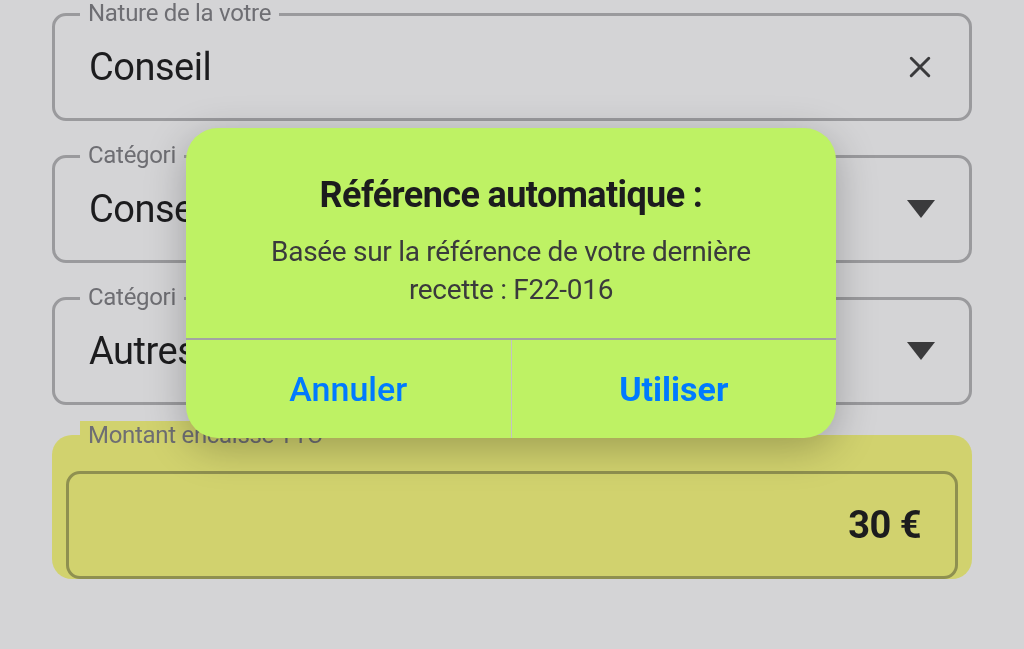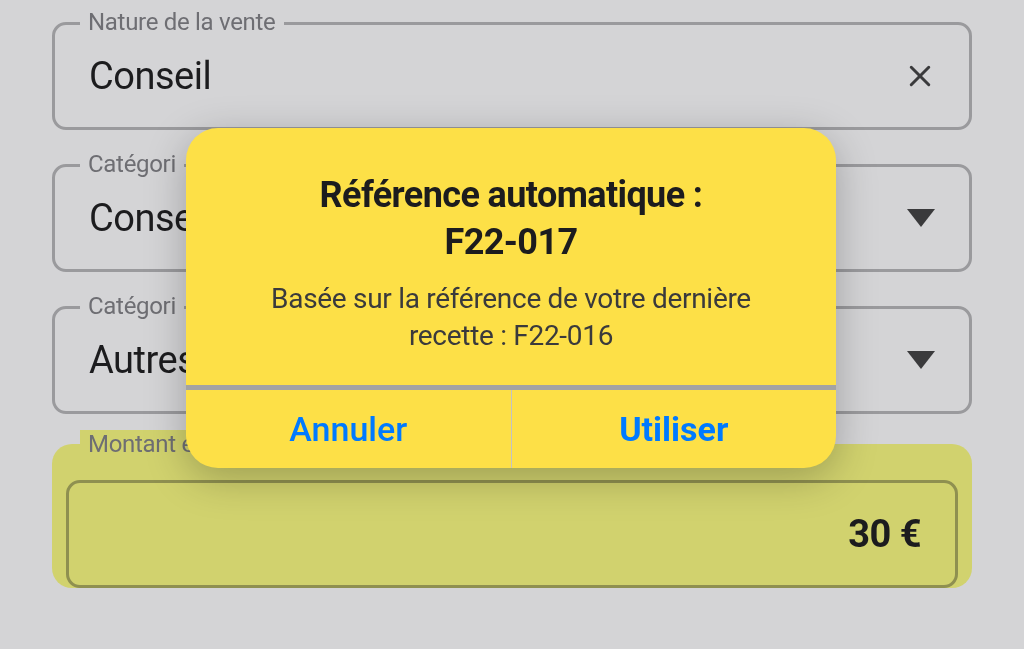--- a/index.html
+++ b/index.html
@@ -34,21 +34,21 @@
 
   .field-box {
     border: 3px solid #9a9a9d;
     border-radius: 14px;
     height: 108px;
     display: flex;
     align-items: center;
     padding: 0 34px;
     background: #d4d4d6;
     position: relative;
-    margin-top: 22px;
+    margin-top: 13px;
   }
 
   .field-value {
     font-size: 38px;
     font-weight: 400;
     color: #1c1c1e;
     letter-spacing: -0.5px;
     flex: 1;
   }
 
@@ -80,21 +80,21 @@
     color: #1c1c1e;
     letter-spacing: -0.5px;
   }
 
   
   .dialog {
     position: absolute;
     left: 186px;
     top: 128px;
     width: 650px;
-    background: #fde047;
+    background: #bef264;
     border-radius: 32px;
     box-shadow: 0 10px 40px rgba(0,0,0,0.25);
     overflow: hidden;
     z-index: 10;
   }
   .dialog-body {
     padding: 44px 40px 30px 40px;
     text-align: center;
   }
   .dialog-title {
@@ -106,22 +106,22 @@
   }
   .dialog-sub {
     margin-top: 14px;
     font-size: 28px;
     color: #3a3a3c;
     line-height: 1.35;
     letter-spacing: -0.3px;
   }
   .dialog-buttons {
     display: flex;
-    border-top: 5px solid #a3a3a3;
-    height: 83px;
+    border-top: 2px solid #a3a3a3;
+    height: 100px;
   }
   .dialog-btn {
     flex: 1;
     display: flex;
     align-items: center;
     justify-content: center;
     font-size: 34px;
     color: #007aff;
     cursor: pointer;
     user-select: none;
@@ -138,21 +138,21 @@
   }
 
   svg { display: block; }
 </style>
 </head>
 <body>
 
 <div class="form">
 
   <div class="field" style="margin-top:6px;">
-    <div class="field-label">Nature de la vente</div>
+    <div class="field-label">Nature de la votre</div>
     <div class="field-box">
       <div class="field-value">Conseil</div>
       <div class="field-icon">
         <svg width="30" height="30" viewBox="0 0 24 24" fill="none" stroke="#3a3a3c" stroke-width="2.4" stroke-linecap="round">
           <line x1="5" y1="5" x2="19" y2="19"></line>
           <line x1="19" y1="5" x2="5" y2="19"></line>
         </svg>
       </div>
     </div>
   </div>
@@ -187,21 +187,20 @@
       <div class="amount-value">30 €</div>
     </div>
   </div>
 
 </div>
 
 <div class="dialog">
   <div class="dialog-body">
     <div class="dialog-title">
       <span>Référence automatique :</span><br>
-      <span>F22-017</span>
     </div>
     <div class="dialog-sub">Basée sur la référence de votre dernière recette : F22-016</div>
   </div>
   <div class="dialog-buttons">
     <div class="dialog-btn secondary">Annuler</div>
     <div class="dialog-btn primary">Utiliser</div>
   </div>
 </div>
 
 </body></html>

